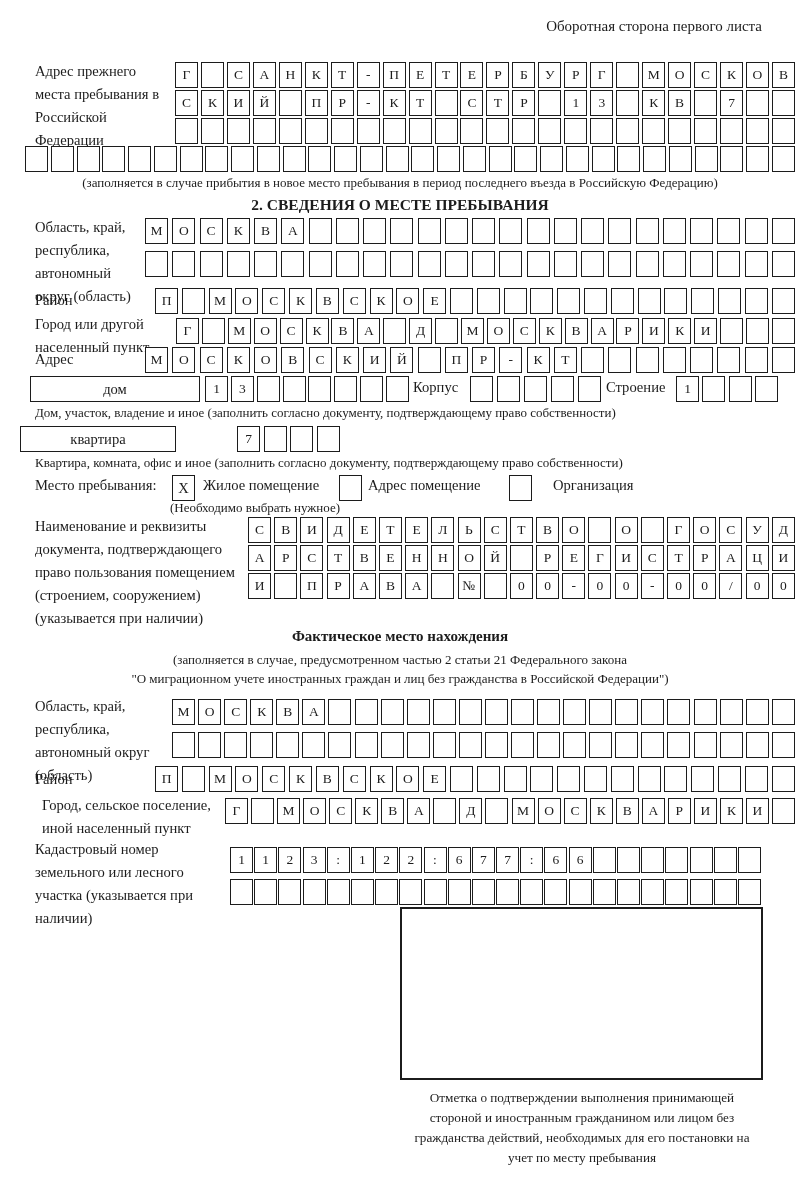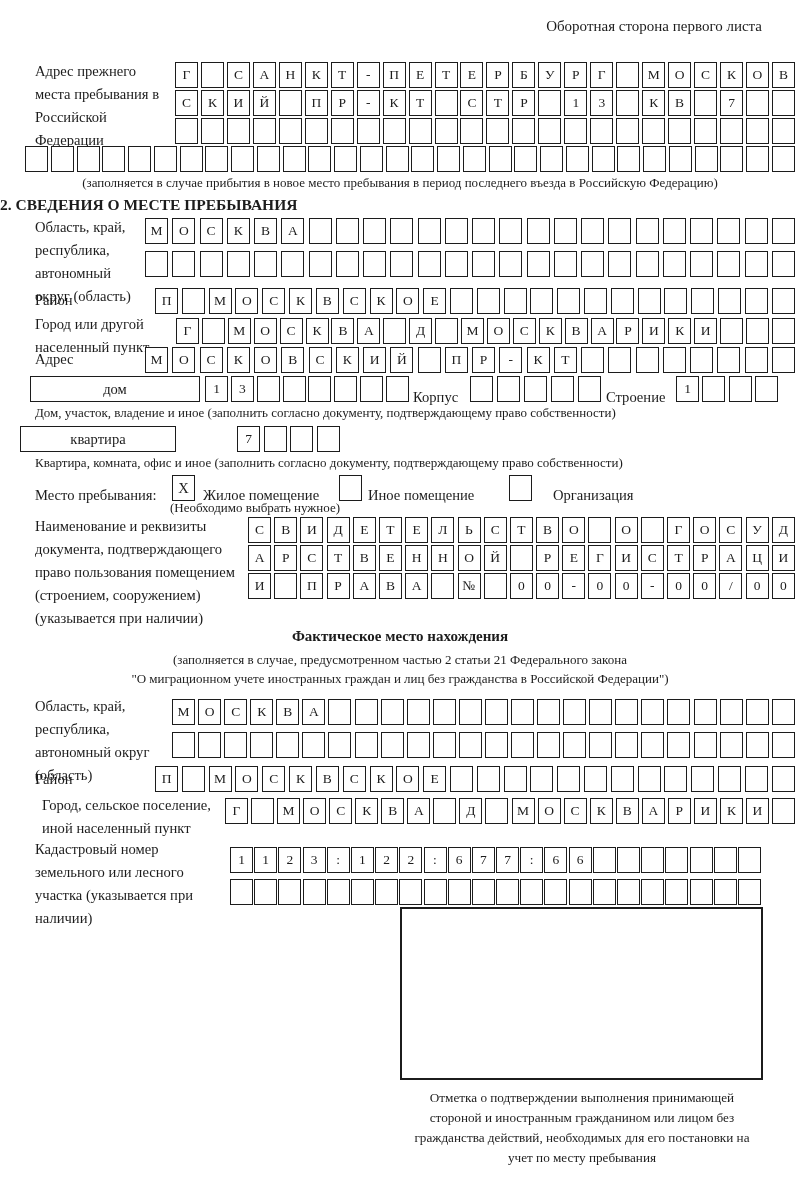--- a/index.html
+++ b/index.html
@@ -2,30 +2,30 @@
 <html><head>
 <meta charset="utf-8">
 <style>
   html,body{margin:0;padding:0;background:#e8e8e8;}
   .form{position:relative;width:800px;height:1180px;background:#ffffff;
         font-family:"Liberation Serif",serif;color:#1c1c1c;overflow:hidden;}
   .hdr{position:absolute;top:18px;right:38px;font-size:15px;}
   .lbl{position:absolute;font-size:14.6px;line-height:23px;}
   .cap{position:absolute;font-size:13px;}
   .ctr{left:0;right:0;text-align:center;}
-  .sechdr{position:absolute;left:0;right:0;font-weight:bold;font-size:15.5px;}
+  .sechdr{position:absolute;left:0;right:0;text-align:center;font-weight:bold;font-size:15.5px;}
   .subhdr{position:absolute;left:0;right:0;text-align:center;font-weight:bold;font-size:15px;}
   .cellrow{position:absolute;display:flex;justify-content:space-between;height:26px;}
   .cell{width:23px;height:26px;border:1.8px solid #1c1c1c;box-sizing:border-box;
         font-size:13.5px;display:flex;align-items:center;justify-content:center;background:#fff;flex:none;}
   .wbox{position:absolute;height:26px;border:1.8px solid #1c1c1c;box-sizing:border-box;
         display:flex;align-items:center;justify-content:center;font-size:14.6px;}
   .chk{position:absolute;width:23px;height:26px;border:1.8px solid #1c1c1c;box-sizing:border-box;
        display:flex;align-items:center;justify-content:center;font-size:14.5px;}
-  .txt{position:absolute;font-size:14.6px;margin-top:10px;}
+  .txt{position:absolute;font-size:14.6px;}
   .stamp{position:absolute;border:2px solid #1c1c1c;box-sizing:border-box;background:#fff;}
   .smallcap{position:absolute;font-size:13.2px;text-align:center;line-height:20px;}
 </style>
 </head>
 <body>
 
 <div class="form">
 
   <div class="hdr">Оборотная сторона первого листа</div>
 
@@ -316,21 +316,21 @@
       <div class="cell"></div>
       <div class="cell"></div>
       <div class="cell"></div>
     </div>
   <div class="cap" style="left:35px;top:455px">Квартира, комната, офис и иное (заполнить согласно документу, подтверждающему право собственности)</div>
 
   <div class="txt" style="left:35px;top:477px">Место пребывания:</div>
   <div class="chk" style="left:172px;top:475px">X</div>
   <div class="txt" style="left:203px;top:477px">Жилое помещение</div>
   <div class="chk" style="left:339px;top:475px"></div>
-  <div class="txt" style="left:368px;top:477px">Иное помещение</div>
+  <div class="txt" style="left:368px;top:477px">Адрес помещение</div>
   <div class="chk" style="left:509px;top:475px"></div>
   <div class="txt" style="left:553px;top:477px">Организация</div>
   <div class="cap" style="left:170px;top:500px;width:360px;text-align:left">(Необходимо выбрать нужное)</div>
 
   <div class="lbl" style="left:35px;top:515px;width:208px">Наименование и реквизиты документа, подтверждающего право пользования помещением (строением, сооружением) (указывается при наличии)</div>
   <div class="cellrow" style="left:248px;top:517px;width:547px">
       <div class="cell">С</div>
       <div class="cell">В</div>
       <div class="cell">И</div>
       <div class="cell">Д</div>

